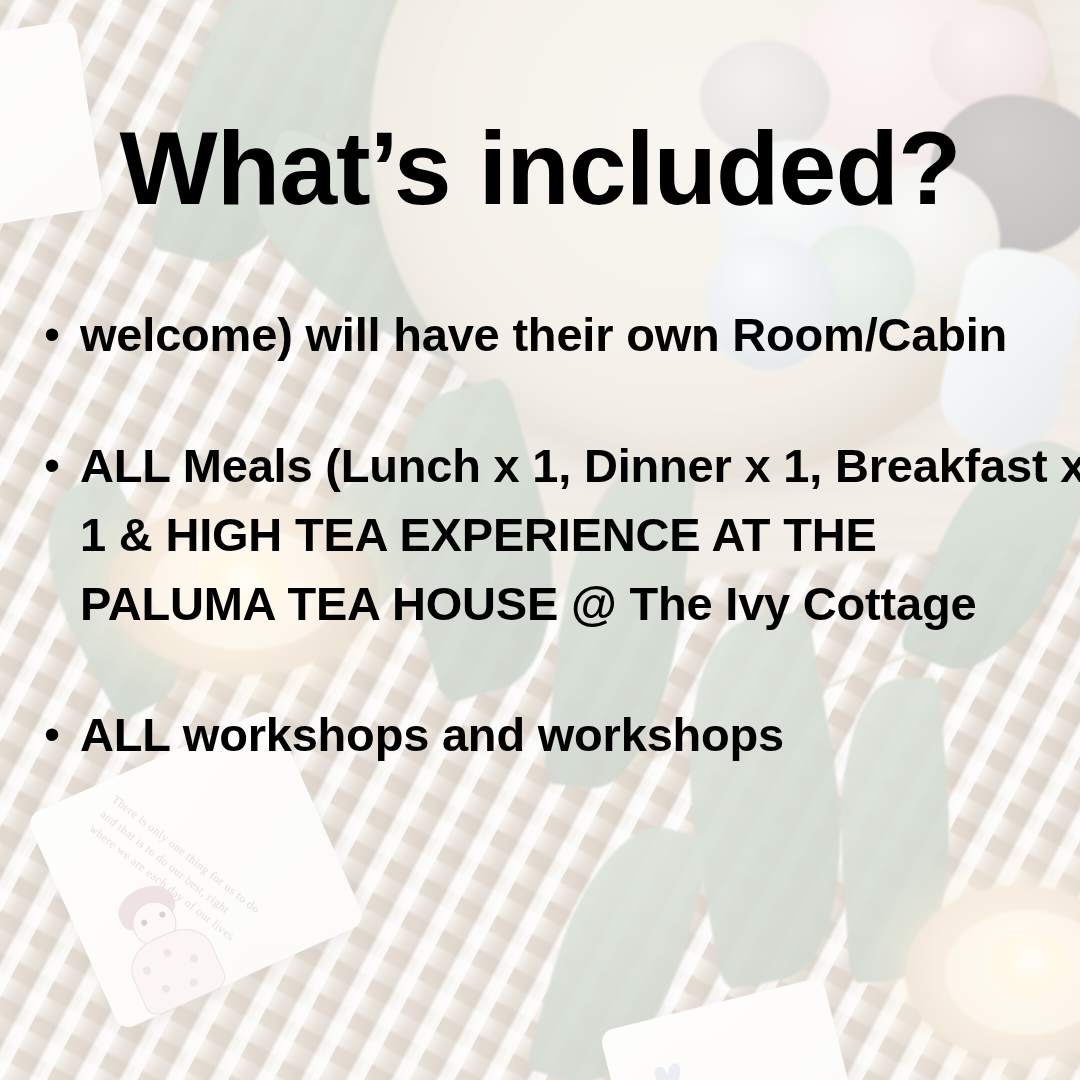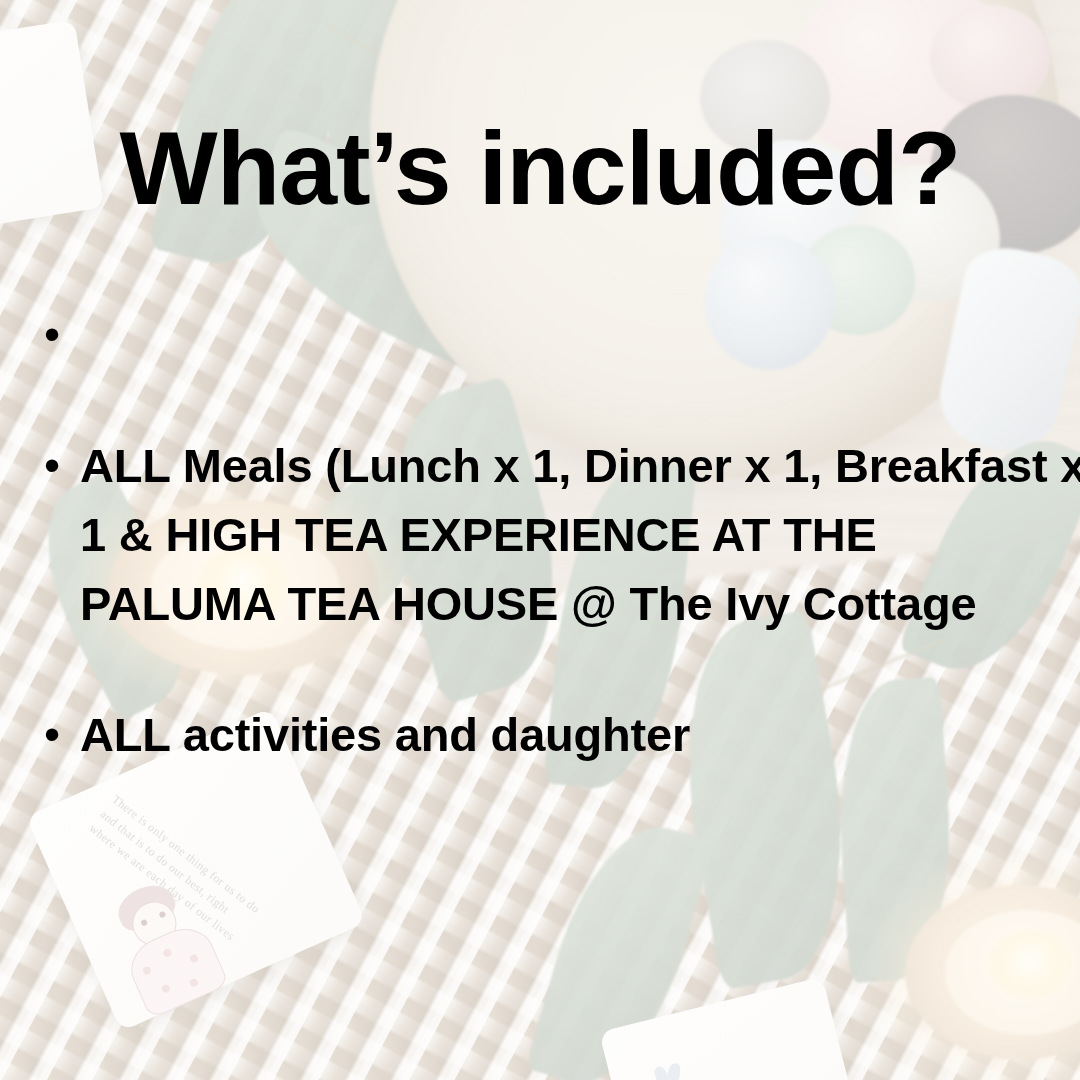--- a/index.html
+++ b/index.html
@@ -397,34 +397,35 @@
 
   <div class="content">
 
     <h1 class="title">What’s included?</h1>
 
     <div class="bullet-list">
 
       <div class="bullet-item">
         <span class="bullet-dot">•</span>
         <span class="bullet-text">
+          <span class="line">welcome) will have their own Room/Cabin</span>
         </span>
       </div>
 
       <div class="bullet-item">
         <span class="bullet-dot">•</span>
         <span class="bullet-text">
           <span class="line">ALL Meals (Lunch x 1, Dinner x 1, Breakfast x</span>
           <span class="line">1 &amp; HIGH TEA EXPERIENCE AT THE</span>
           <span class="line">PALUMA TEA HOUSE @ The Ivy Cottage</span>
         </span>
       </div>
 
       <div class="bullet-item">
         <span class="bullet-dot">•</span>
         <span class="bullet-text">
-          <span class="line">ALL activities and daughter</span>
+          <span class="line">ALL workshops and workshops</span>
         </span>
       </div>
 
     </div>
   </div>
 </div>
 
 </body></html>

